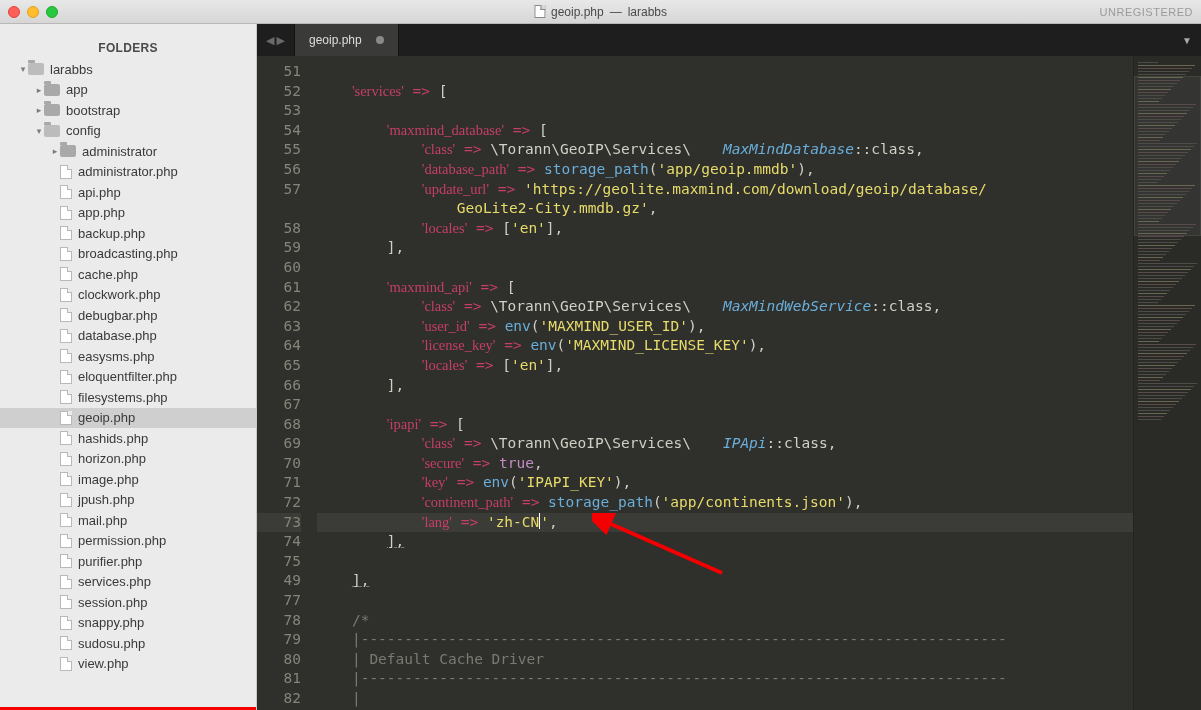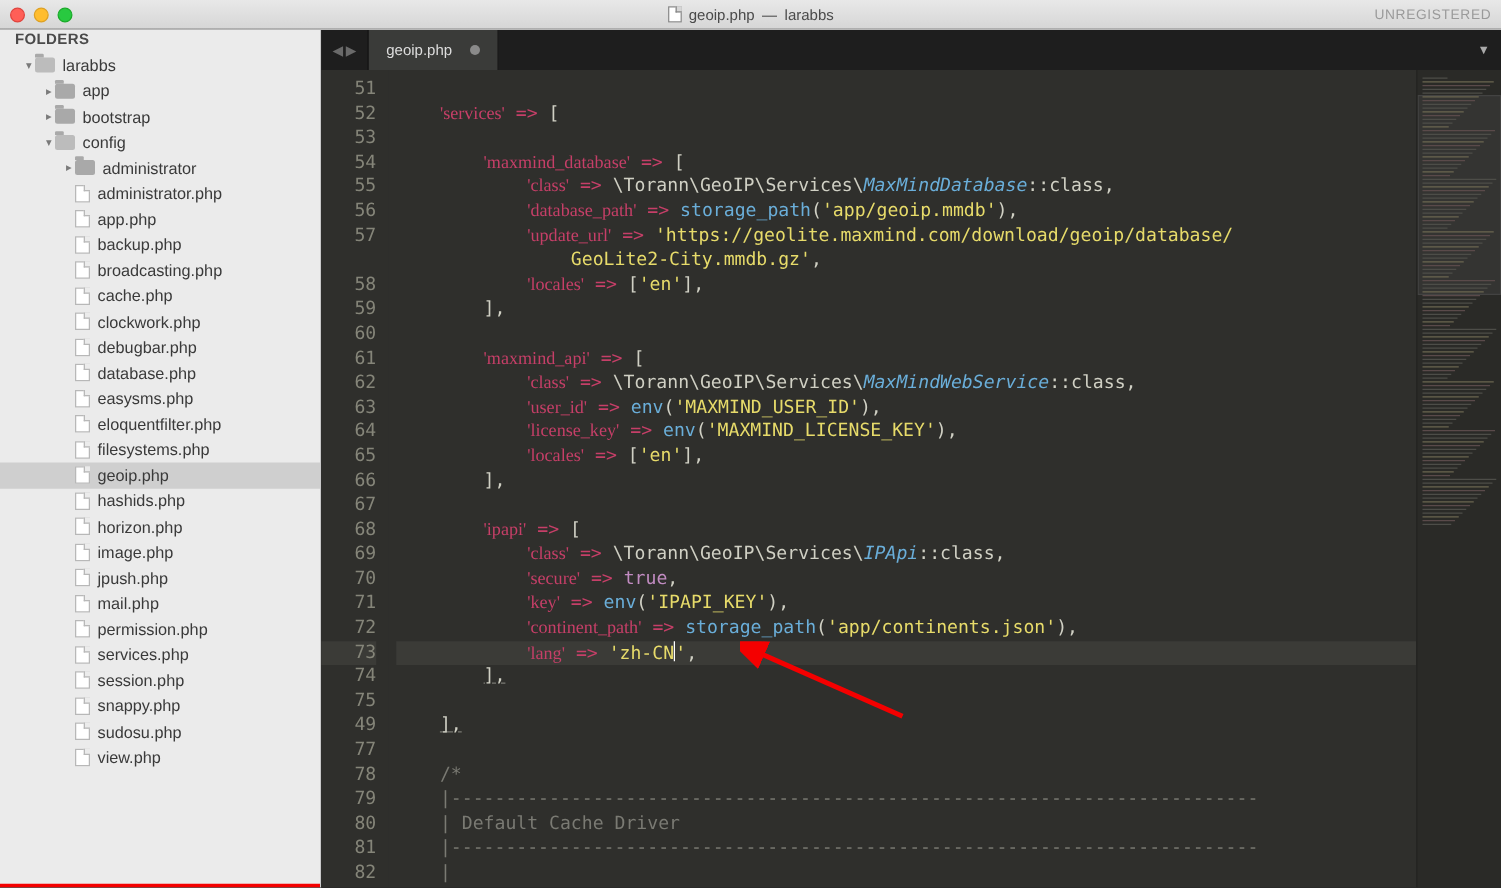--- a/index.html
+++ b/index.html
@@ -29,21 +29,21 @@
   
   .app { display:flex; height:calc(710px - 24px); }
   .sidebar {
     width:257px;
     background:#ebebeb;
     border-right:1px solid #c9c9c9;
     color:#3a3a3a;
     font-size:13px;
     display:flex; flex-direction:column;
   }
-  .folders-hdr { padding:0 12px 4px; font-weight:600; font-size:12px; color:#4a4a4a; letter-spacing:.3px;}
+  .folders-hdr { padding:17px 12px 4px; font-weight:600; font-size:12px; color:#4a4a4a; letter-spacing:.3px;text-align:center;}
   .tree { flex:1; overflow:hidden; }
   .tree-row { height:20.5px; display:flex; align-items:center; padding-left:0; cursor:default; white-space:nowrap;}
   .tree-row.sel { background:#cfcfcf;}
   .ind { display:inline-block; }
   .arrow { width:10px; text-align:center; color:#7a7a7a; font-size:9px; display:inline-block;}
   .folder-icon { width:16px; height:12px; background:#a9a9a9; border-radius:2px; position:relative; margin-right:6px; display:inline-block;}
   .folder-icon:before{content:"";position:absolute; top:-3px; left:0; width:7px; height:3px; background:#a9a9a9; border-radius:1px 1px 0 0;}
   .folder-icon.open { background:#bcbcbc;}
   .file-icon { width:12px; height:14px; background:#fff; border:1px solid #b8b8b8; margin-right:6px; display:inline-block; position:relative;}
   .file-icon:after{content:"";position:absolute; top:-1px; right:-1px; width:4px; height:4px; background:#ebebeb; border-left:1px solid #b8b8b8; border-bottom:1px solid #b8b8b8;}
@@ -64,21 +64,21 @@
   .code .line { height:19.6px; }
   .hl-line { background:#3b3b37; }
   .cursor-caret { display:inline-block; width:1px; height:16px; background:#fff; vertical-align:-2px;}
 
   
   .tk-str { color:#e7db6a; }
   .tk-strq { color:#c63f68;font-family:Liberation Serif, serif; }
   .tk-op  { color:#c63f68; }
   .tk-punc{ color:#d0d0c4; }
   .tk-classns { color:#d0d0c4;margin-top:45px; }
-  .tk-id  { color:#6aaed9; font-style:italic;}
+  .tk-id  { color:#6aaed9; font-style:italic;margin-left:32px;}
   .tk-fn  { color:#6aaed9; }
   .tk-kw  { color:#c28cc2; }
   .tk-cmt { color:#7a7a73; }
   .underline { text-decoration: underline; text-decoration-color:#7a7a73;}
 
   .minimap { width:68px; background:#2a2a27; border-left:1px solid #232320; position:relative; overflow:hidden;}
   .minimap .blk { position:absolute; left:4px; right:4px; }
   .mm { height:1px; margin-bottom:2px; background:#555; }
   .mm.a { background:#4d4d48; }
   .mm.b { background:#6b6650; }
@@ -144,20 +144,26 @@
         <div class="tree-row">
           <span class="ind" style="width: 50px;"></span>
           <span class="arrow"></span>
           <span class="file-icon"></span>
           <span>administrator.php</span>
         </div>
         <div class="tree-row">
           <span class="ind" style="width: 50px;"></span>
           <span class="arrow"></span>
           <span class="file-icon"></span>
+          <span>api.php</span>
+        </div>
+        <div class="tree-row">
+          <span class="ind" style="width: 50px;"></span>
+          <span class="arrow"></span>
+          <span class="file-icon"></span>
           <span>app.php</span>
         </div>
         <div class="tree-row">
           <span class="ind" style="width: 50px;"></span>
           <span class="arrow"></span>
           <span class="file-icon"></span>
           <span>backup.php</span>
         </div>
         <div class="tree-row">
           <span class="ind" style="width: 50px;"></span>
@@ -241,20 +247,26 @@
           <span class="ind" style="width: 50px;"></span>
           <span class="arrow"></span>
           <span class="file-icon"></span>
           <span>mail.php</span>
         </div>
         <div class="tree-row">
           <span class="ind" style="width: 50px;"></span>
           <span class="arrow"></span>
           <span class="file-icon"></span>
           <span>permission.php</span>
+        </div>
+        <div class="tree-row">
+          <span class="ind" style="width: 50px;"></span>
+          <span class="arrow"></span>
+          <span class="file-icon"></span>
+          <span>purifier.php</span>
         </div>
         <div class="tree-row">
           <span class="ind" style="width: 50px;"></span>
           <span class="arrow"></span>
           <span class="file-icon"></span>
           <span>services.php</span>
         </div>
         <div class="tree-row">
           <span class="ind" style="width: 50px;"></span>
           <span class="arrow"></span>

